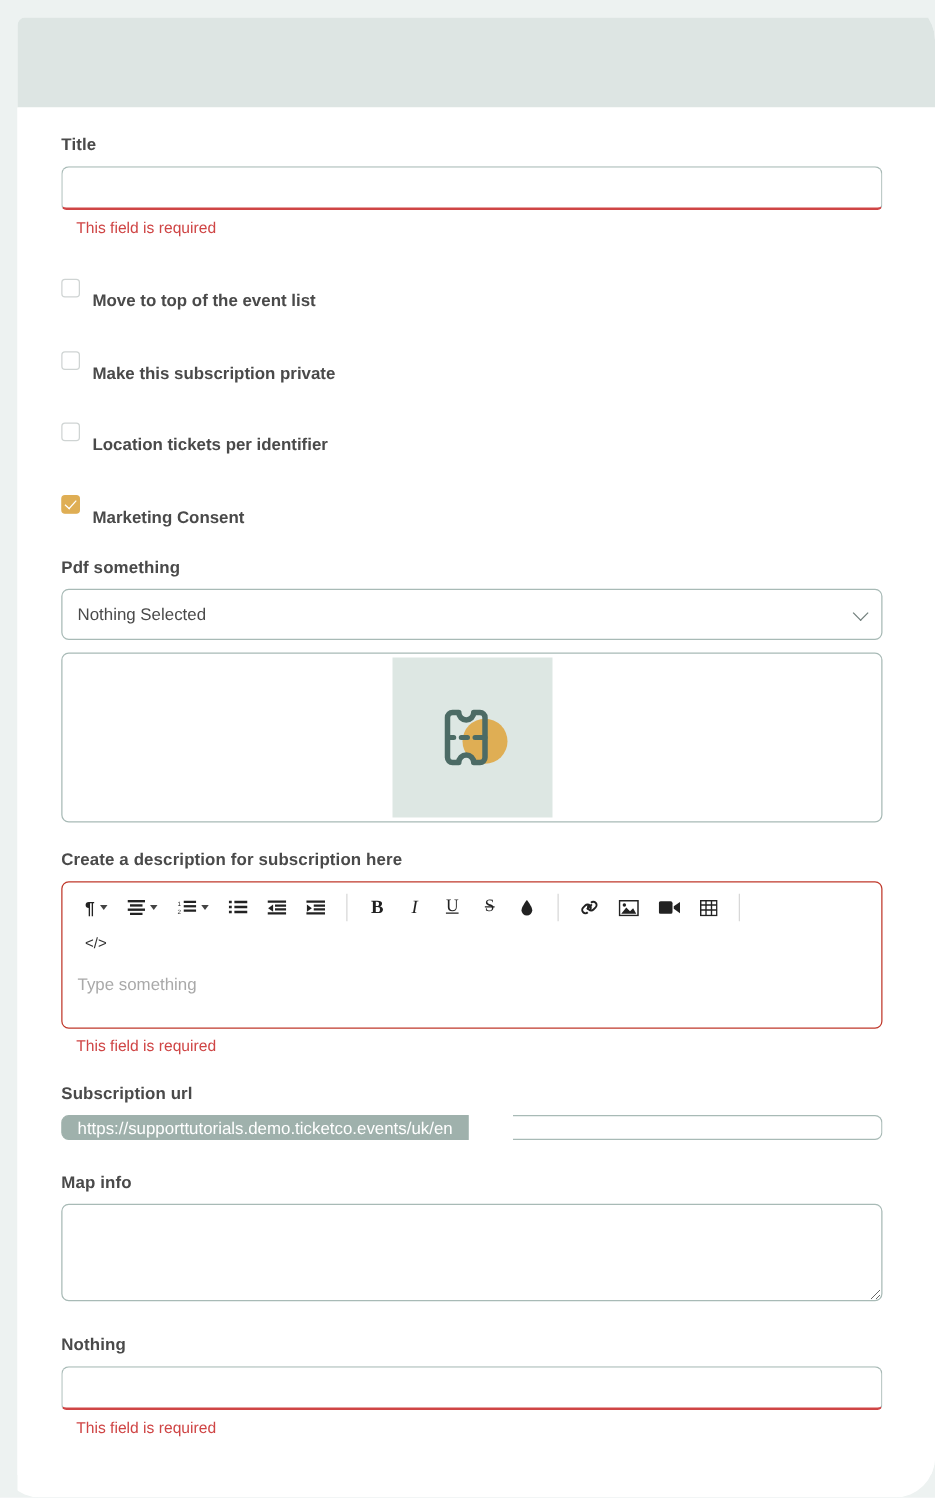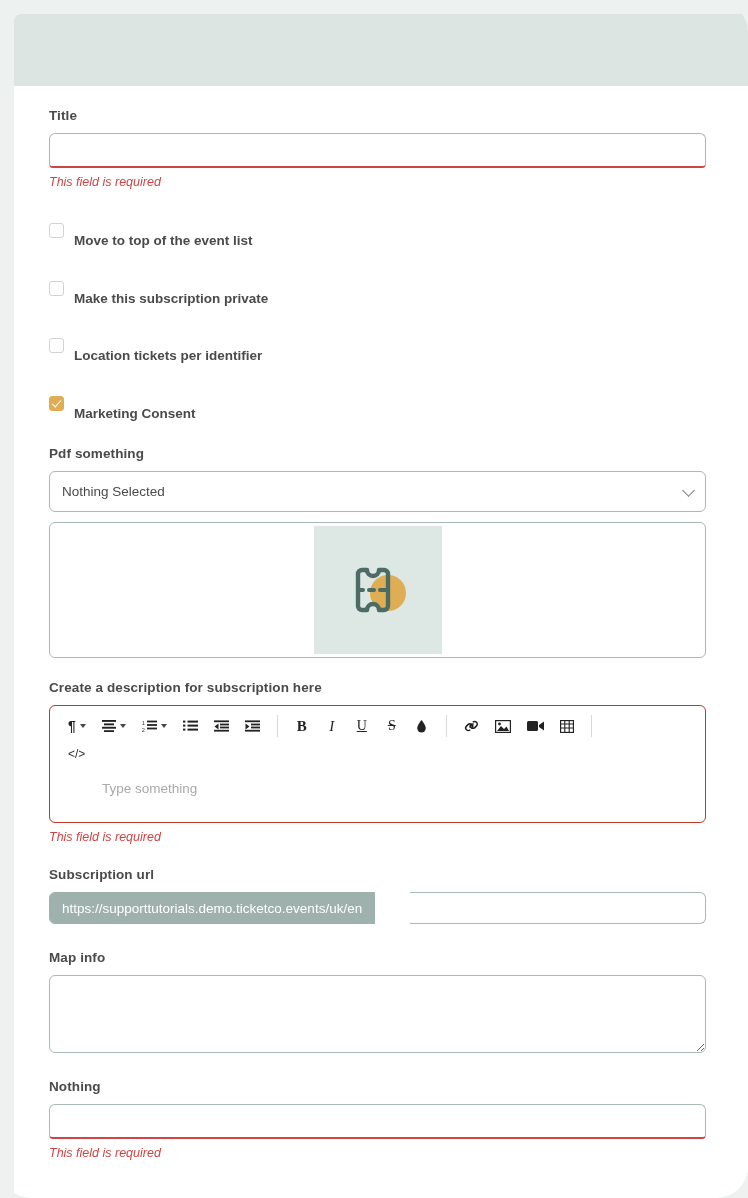--- a/index.html
+++ b/index.html
@@ -67,23 +67,22 @@
   }
   .text-input.invalid {
     border-bottom: 2px solid #cf4545;
     border-bottom-left-radius: 4px;
     border-bottom-right-radius: 4px;
   }
   .error-text {
     display: block;
     font-size: 12.5px;
     color: #cf4545;
-    margin: 7px 0 0 0;
+    margin: 7px 0 0 12px;
     line-height: 1.2;
-    font-style: italic;
   }
 
   
   .checkbox-row {
     display: flex;
     align-items: center;
     margin-top: 24px;
   }
   .cbox {
     width: 15px;
@@ -208,28 +207,27 @@
     margin: 0 9px;
   }
   .tb-break { flex-basis: 100%; height: 0; }
   .editor-area {
     min-height: 52px;
     padding: 9px 12px 16px 12px;
   }
   .editor-placeholder {
     font-size: 13.5px;
     color: #a9a9a9;
-    margin-left: 40px;
   }
 
   
   .input-group {
     display: flex;
     width: 657px;
-    height: 32px;
+    height: 20px;
     gap: 35px;
   }
   .addon {
     display: flex;
     align-items: center;
     padding: 0 12px;
     background: #9fb1ac;
     color: #ffffff;
     font-size: 13.5px;
     border: 1px solid #9fb1ac;

